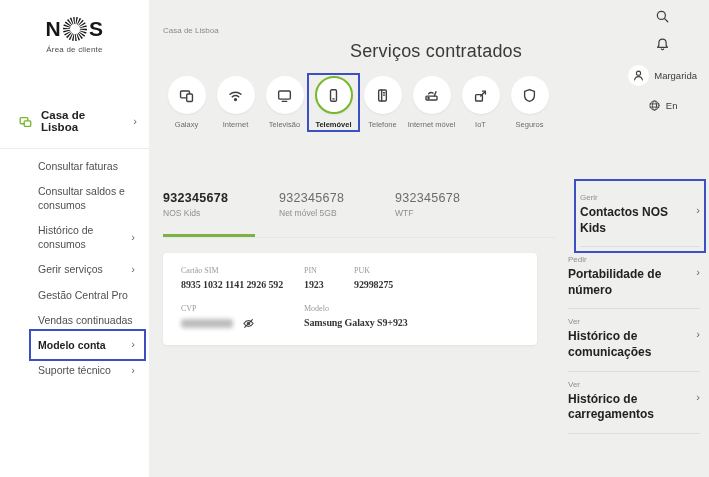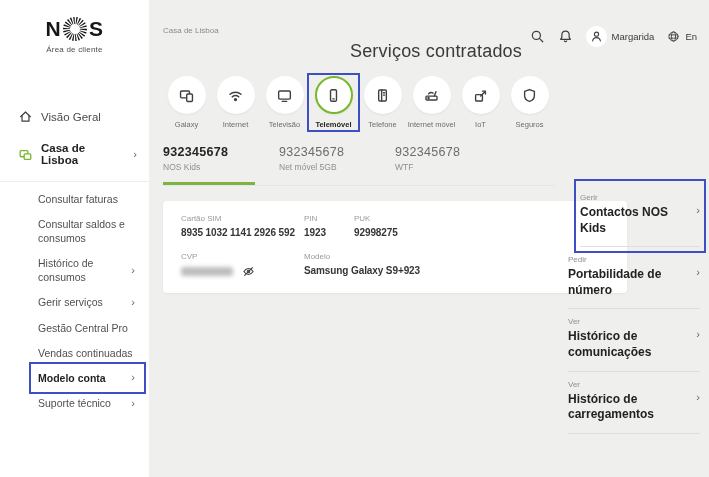--- a/index.html
+++ b/index.html
@@ -28,48 +28,48 @@
   .chev { font-size:11px; color:#666; line-height:1; }
   .chev::before { content:"\203A"; }
   .side-divider { border-top:1px solid #ececea; margin:6px 0 4px 0; }
 
   .sub-item { position:relative; display:flex; align-items:center; padding:5.5px 14px 5.5px 38px; font-size:10.5px; color:#4f4f4f; cursor:pointer; }
   .sub-item .lbl { flex:1; line-height:1.35; }
   .sub-item.bold .lbl { font-weight:700; color:#1f1f1f; }
   .hl-border { position:absolute; left:29px; right:3px; top:-3px; bottom:-3px; border:2px solid #3c50c3; pointer-events:none; }
 
   
-  .topbar { position:absolute; top:26px; right:12px; display:flex; align-items:center; gap:13px; }
+  .topbar { position:absolute; top:9px; right:12px; display:flex; align-items:center; gap:13px;flex-direction:column; }
   .topbar .chip { width:21px; height:21px; border-radius:50%; background:#fff; display:flex; align-items:center; justify-content:center; }
   .user-group, .lang-group { display:flex; align-items:center; gap:5px; cursor:pointer; }
   .topbar .txt { font-size:9.5px; color:#3c3c3c; }
   .icon-btn { cursor:pointer; }
 
   
   .main { position:absolute; left:163px; top:0; width:546px; }
   .breadcrumb { margin-top:26px; font-size:8px; color:#8a8a8a; }
   .page-title { margin-top:6px; font-size:18px; font-weight:400; color:#3a3a3a; letter-spacing:.2px;text-align:center; }
 
   .services { display:flex; margin-top:14px; gap:2px; }
   .service { width:47px; display:flex; flex-direction:column; align-items:center; cursor:pointer; }
   .service .circle { width:38px; height:38px; border-radius:50%; background:#fff; display:flex; align-items:center; justify-content:center; box-shadow:0 1px 2px rgba(0,0,0,.06); }
   .service .s-lbl { margin-top:6px; font-size:7.5px; color:#6d6d6d; white-space:nowrap; }
   .service.selected { outline:2px solid #3c50c3; outline-offset:1px; }
   .service.selected .circle { border:2px solid #76b82a; }
   .service.selected .s-lbl { font-weight:700; color:#1f1f1f; }
 
   .tabs { display:flex; margin-top:16px; width:392px; border-bottom:1px solid #e6e6e4; }
-  .tab { padding-bottom:10px; margin-right:24px; min-width:92px; cursor:pointer; border-bottom:3px solid transparent; }
+  .tab { padding-bottom:16px; margin-right:24px; min-width:92px; cursor:pointer; border-bottom:3px solid transparent;margin-top:46px; }
   .tab .num { font-size:12.5px; color:#6c6c6c; letter-spacing:.3px; }
   .tab .plan { font-size:8.5px; color:#8f8f8f; margin-top:3px; }
   .tab.active { border-bottom-color:#7cb342; }
   .tab.active .num { font-weight:700; color:#262626; }
 
-  .card { margin-top:15px; width:464px; background:#fff; border-radius:4px; padding:13px 18px 15px 18px; box-shadow:0 1px 3px rgba(0,0,0,.05);
-          display:grid; grid-template-columns:123px 50px 1fr; row-gap:14px; }
+  .card { margin-top:15px; width:374px; background:#fff; border-radius:4px; padding:13px 18px 15px 18px; box-shadow:0 1px 3px rgba(0,0,0,.05);
+          display:grid; grid-template-columns:123px 50px 1fr; row-gap:14px;font-family:Liberation Serif, serif; }
   .f-lbl { font-size:8px; color:#9a9a9a; margin-bottom:4px; }
   .f-val { font-size:10px; color:#353535; font-weight:600; letter-spacing:-.1px; white-space:nowrap; }
   .f-val.plain { font-weight:600; }
   .cell-model { grid-column:2 / span 2; }
   .cvp-row { display:flex; align-items:center; gap:9px; }
   .masked { width:52px; height:9px; border-radius:3px; background:#bdbdbd; filter:blur(2.2px); }
 
   
   .actions { position:absolute; left:568px; top:185px; width:132px; }
   .action { position:relative; padding:8px 0 10px 0; border-bottom:1px solid #deded c; border-bottom:1px solid #dededa; cursor:pointer; }
@@ -90,29 +90,20 @@
         <svg width="26" height="26" viewBox="0 0 26 26">
             <circle cx="13" cy="13" r="8.5" fill="none" stroke="#151515" stroke-width="7" stroke-dasharray="1.1 1.3"></circle>
           </svg>
       </span>
       <span class="logo-letter">S</span>
     </div>
     <div class="logo-sub">Área de cliente</div>
   </div>
 
   <div class="nav">
-    <div class="nav-item">
-      <span>
-        <svg class="ic" width="15" height="15" viewBox="0 0 16 16">
-            <path d="M2.8 8.2 8 3.2l5.2 5"></path>
-            <path d="M4.3 7.4V13h7.4V7.4"></path>
-          </svg>
-      </span>
-      <span class="lbl">Visão Geral</span>
-    </div>
     <div class="nav-item bold">
       <span>
         <svg width="15" height="15" viewBox="0 0 16 16" fill="none" stroke="#76b82a" stroke-width="1.4" stroke-linejoin="round">
             <rect x="2.3" y="3.8" width="8.2" height="6.6" rx="1"></rect>
             <rect x="6.6" y="7.4" width="7" height="5.8" rx="1" fill="#ffffff"></rect>
           </svg>
       </span>
       <span class="lbl">Casa de Lisboa</span>
       <span class="chev"></span>
     </div>

